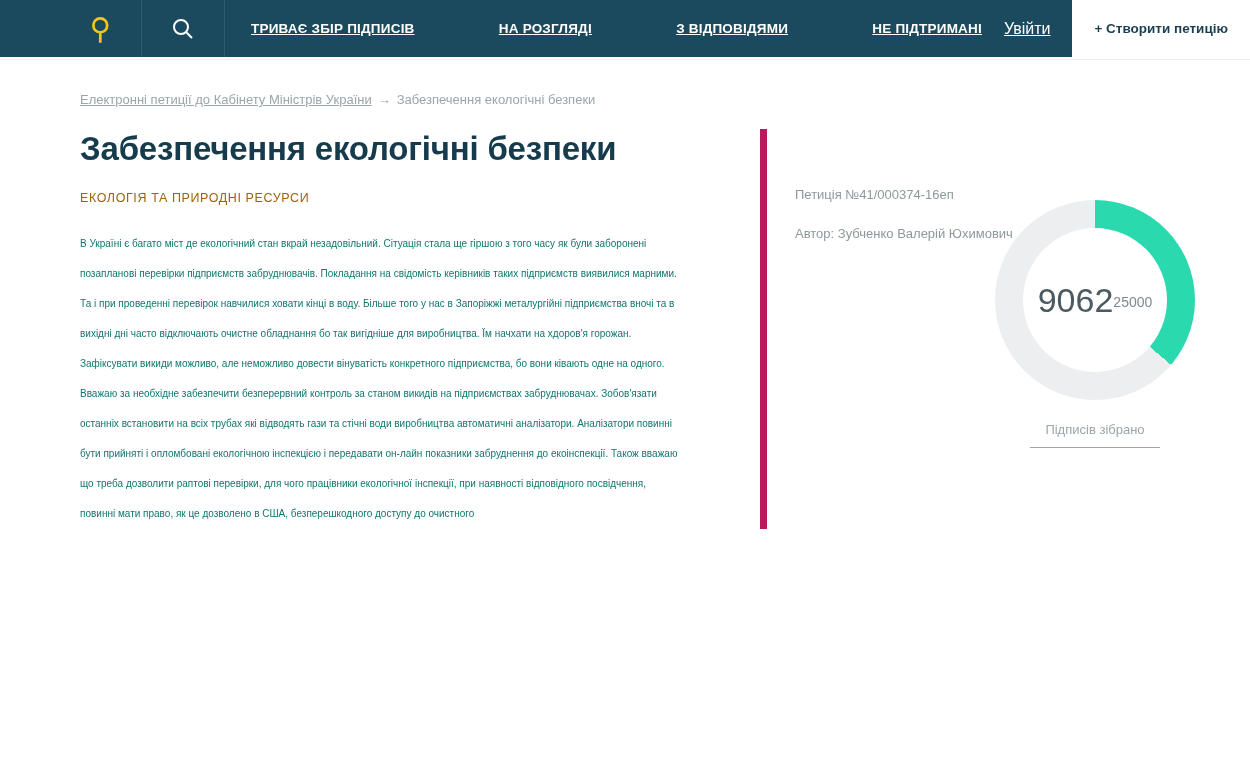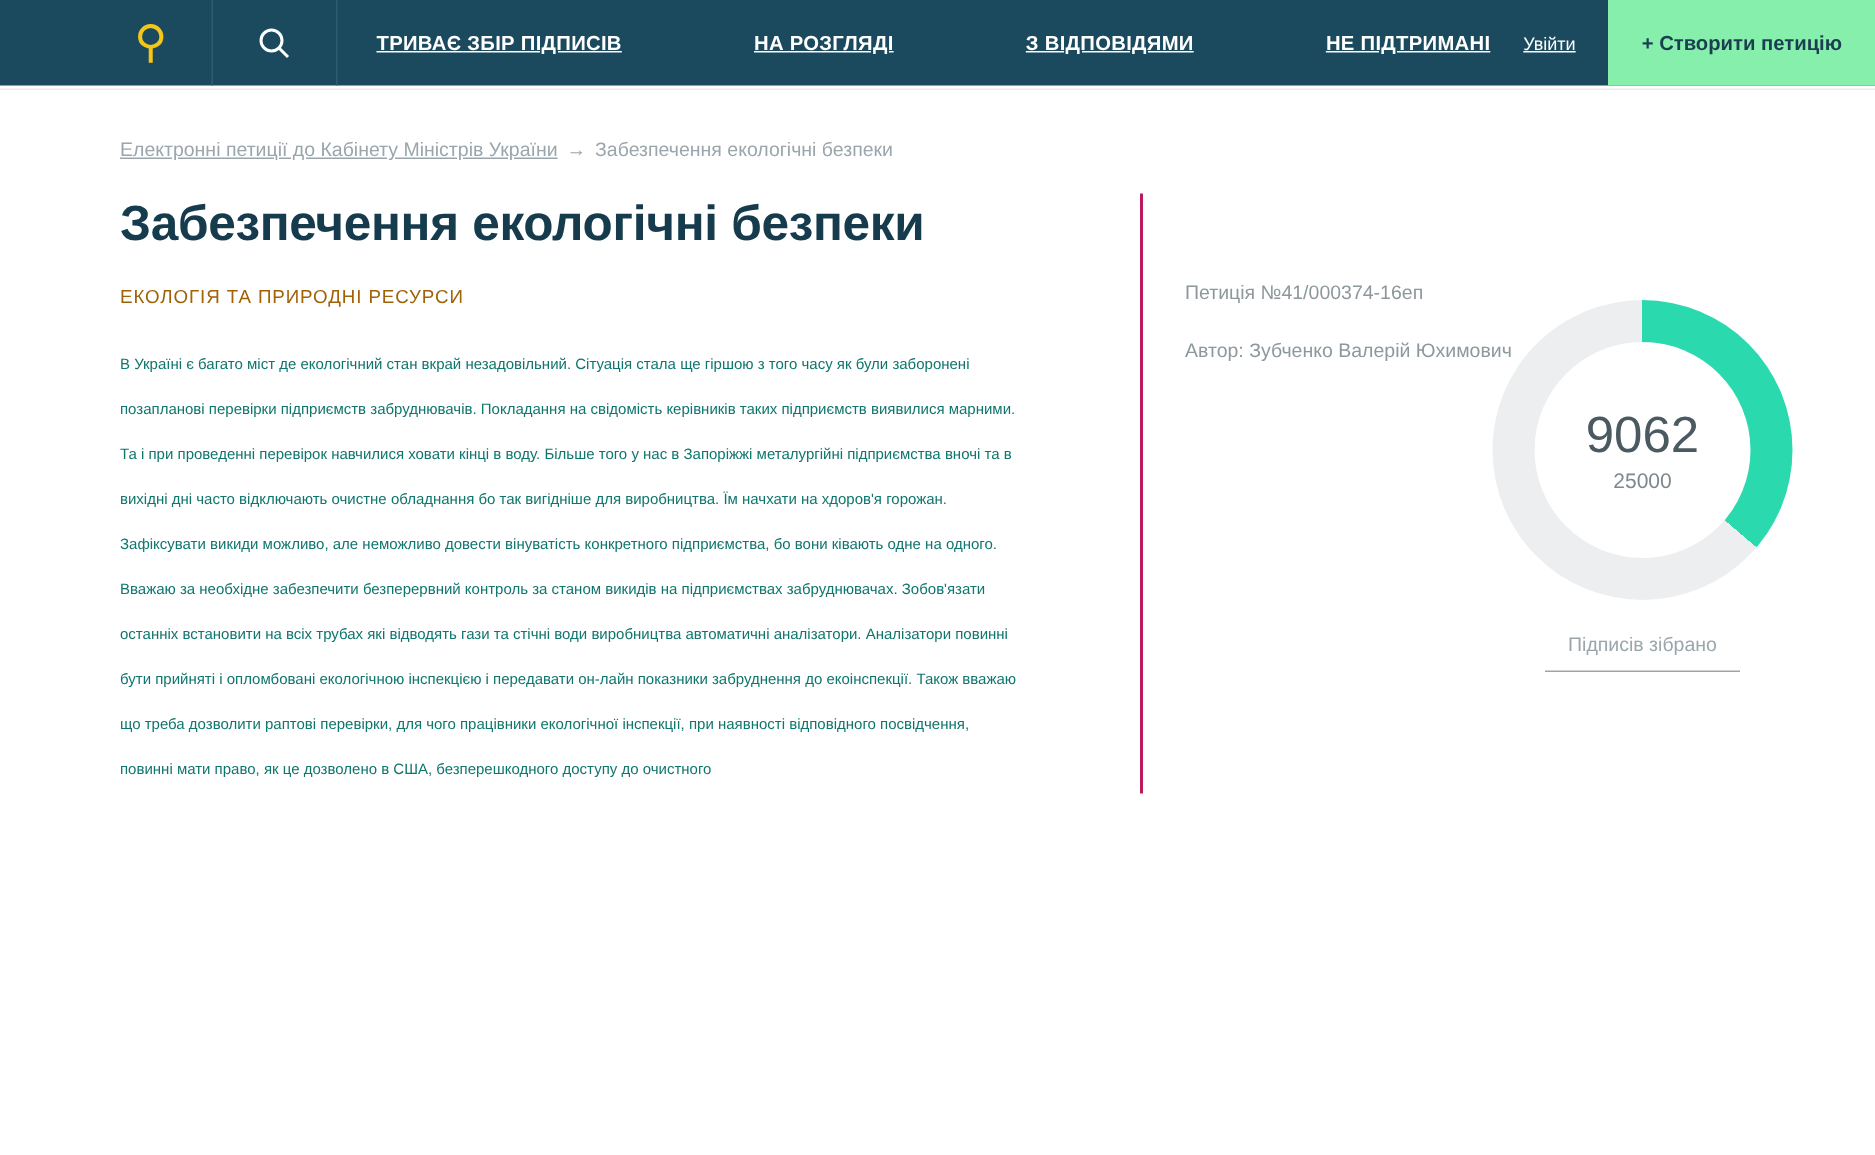--- a/index.html
+++ b/index.html
@@ -63,27 +63,27 @@
     white-space: nowrap;
   }
   .header-right {
     display: flex;
     align-items: stretch;
   }
   .login-link {
     display: flex;
     align-items: center;
     color: #ffffff;
-    font-size: 12px;
+    font-size: 16px;
     text-decoration: underline;
     padding: 0 22px;
     white-space: nowrap;
   }
   .create-btn {
-    background: #86efac;
+    background: #ffffff;
     color: #1b3f50;
     font-size: 13.5px;
     font-weight: bold;
     display: flex;
     align-items: center;
     padding: 0 22px;
     white-space: nowrap;
   }
 
   
@@ -132,21 +132,21 @@
     margin: 0;
     font-size: 10px;
     line-height: 30px;
     color: #0f766e;
   }
 
   .col-meta {
     width: 290px;
     margin-left: 80px;
     padding-top: 58px;
-    border-left: 2px solid #be185d;
+    border-left: 7px solid #be185d;
     padding-left: 28px;
     align-self: stretch;
   }
   .meta-line {
     font-size: 13px;
     color: #8d989d;
     margin-bottom: 24px;
     white-space: nowrap;
   }
 
@@ -173,21 +173,20 @@
   }
   .donut-hole {
     position: absolute;
     left: 28px;
     top: 28px;
     width: 144px;
     height: 144px;
     border-radius: 50%;
     background: #ffffff;
     display: flex;
-    flex-direction: column;
     align-items: center;
     justify-content: center;
   }
   .count {
     font-size: 34px;
     color: #4b5a61;
     line-height: 36px;
     font-weight: normal;
   }
   .goal {

